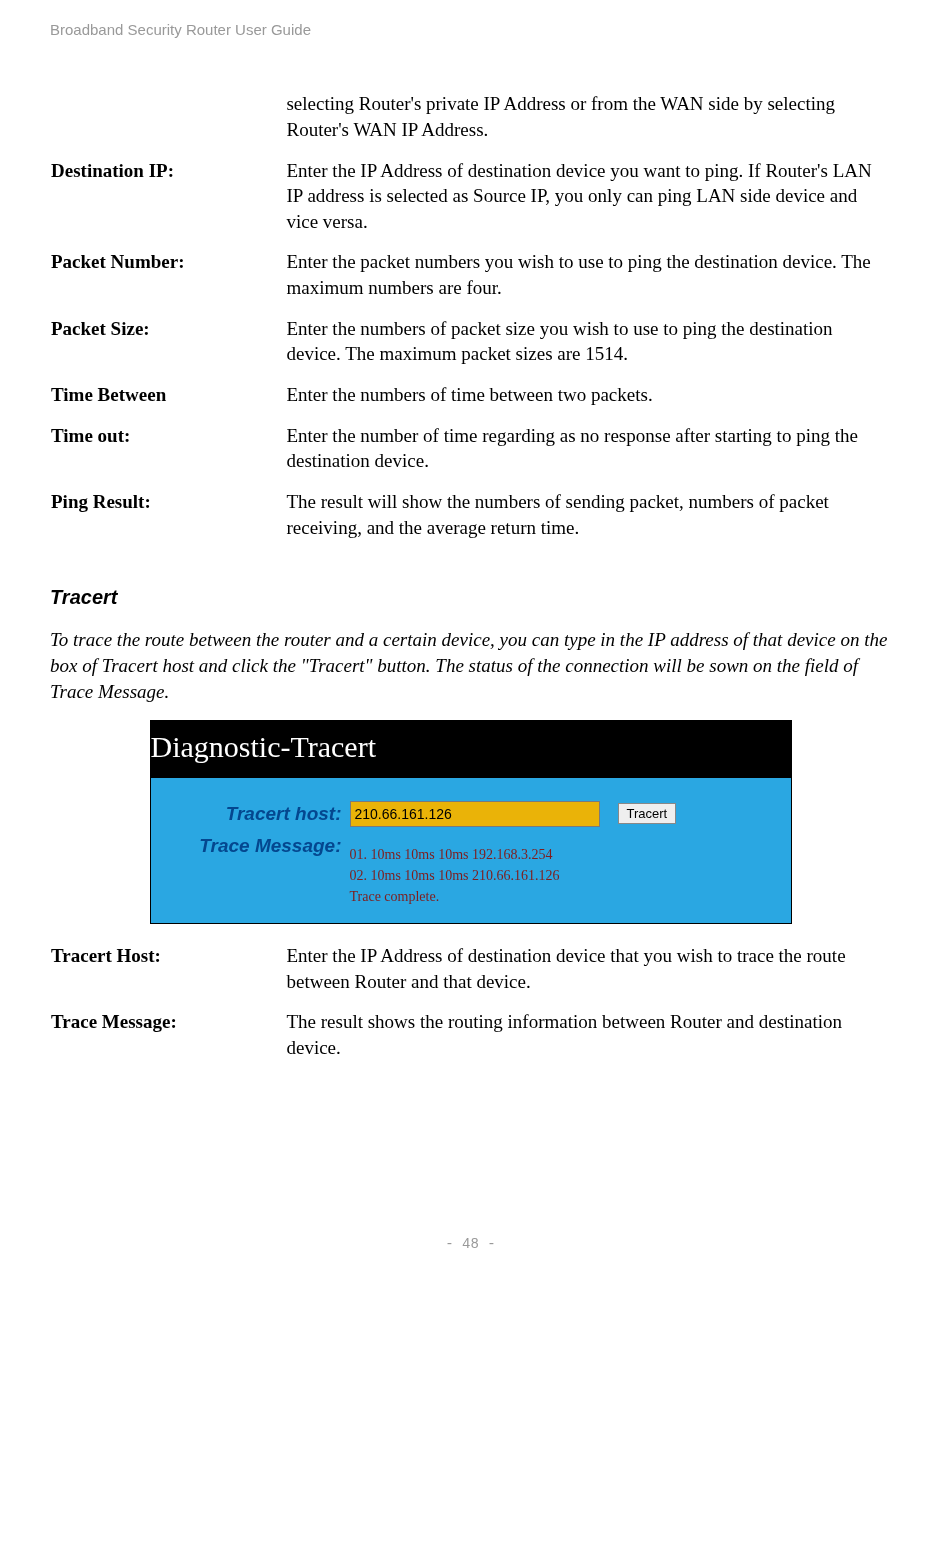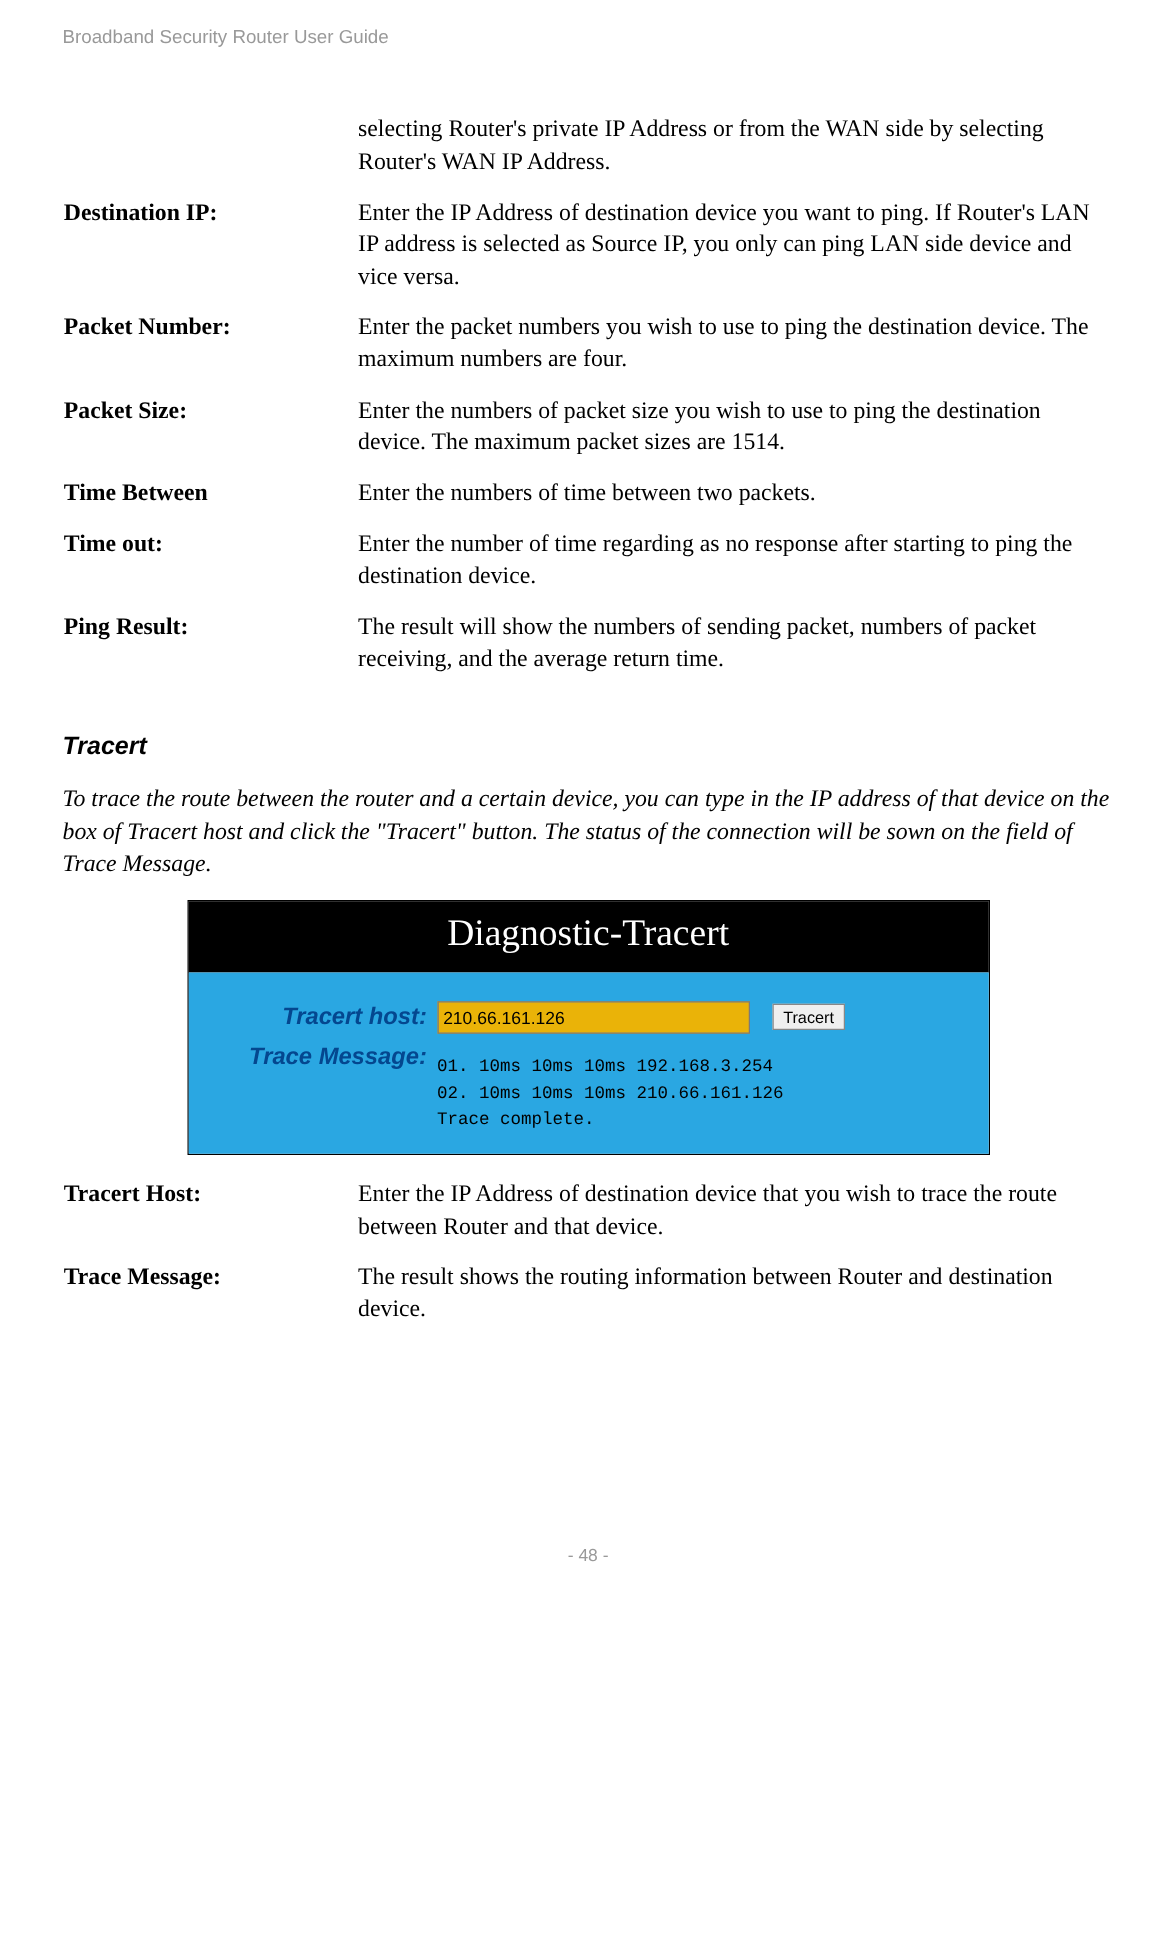--- a/index.html
+++ b/index.html
@@ -50,21 +50,21 @@
       width: 640px;
       margin: 0 auto 18px auto;
       border: 1px solid #000;
       font-family: Arial, sans-serif;
     }
     .tracert-titlebar {
       background: #000;
       color: #fff;
       font-family: 'Times New Roman', serif;
       font-size: 30px;
-      text-align: center;
+      text-align: left;
       padding: 6px 0 10px 0;
     }
     .tracert-body {
       background: #2aa7e2;
       padding: 22px 16px 16px 16px;
     }
     .tracert-row {
       display: flex;
       align-items: flex-start;
     }
@@ -97,29 +97,29 @@
       background: #efefef;
       border: 1px solid #888;
       font-size: 13px;
       padding: 2px 8px;
       margin-left: 18px;
       font-family: Arial, sans-serif;
       cursor: pointer;
     }
     .tracert-msg-lines {
       font-size: 14px;
-      color: #000000;
+      color: #7f1d1d;
       padding-top: 12px;
       line-height: 1.5;
-      font-family: Liberation Mono, monospace;
+      font-family: Liberation Serif, serif;
     }
     .footer {
       text-align: center;
       color: #999;
-      font-family: Liberation Sans, sans-serif;
+      font-family: Liberation Mono, monospace;
       font-size: 14px;
       margin-top: 160px;
     }
   </style>
 </head>
 <body>
 
 <div class="header">Broadband Security Router User Guide</div>
 
 <table class="def-table">

